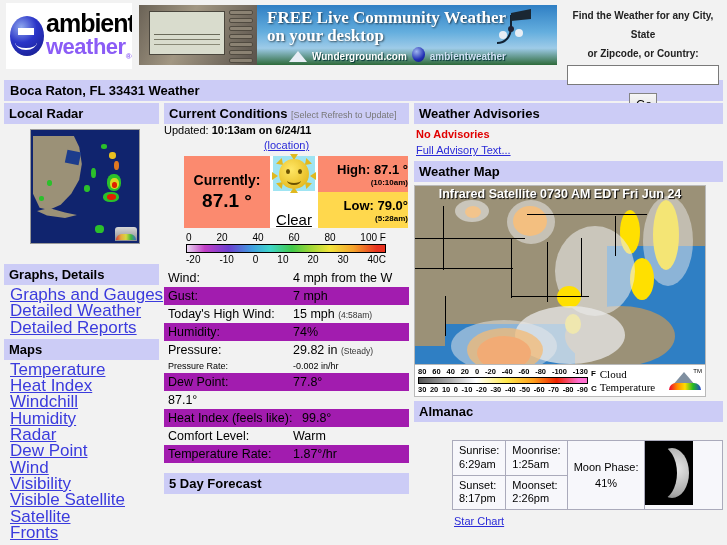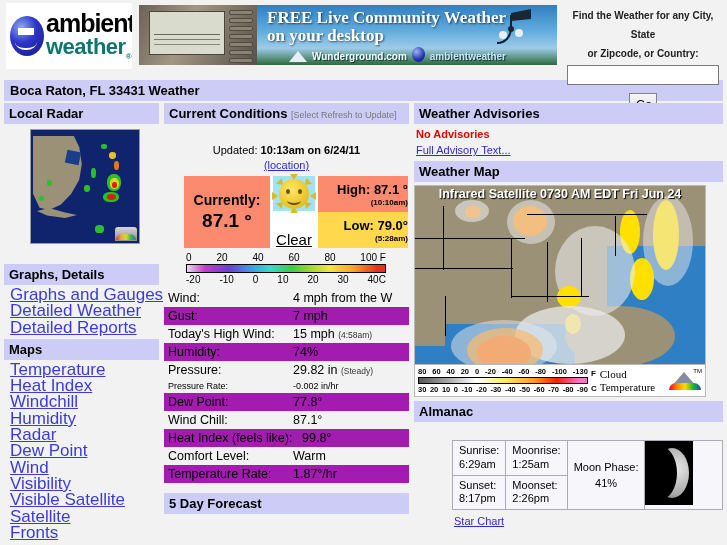--- a/index.html
+++ b/index.html
@@ -26,21 +26,21 @@
     background: radial-gradient(circle at 33% 28%, #8fa8ee 0%, #2b35c8 42%, #151a86 100%);
     flex: none; position: relative;
   }
   .logo-orb:after {
     content: ""; position: absolute; left: 5px; bottom: 6px; width: 22px; height: 13px;
     border-bottom: 2px solid #ffffff; border-radius: 0 0 60% 60%;
     box-shadow: 0 -5px 0 -3px #fff, 0 -10px 0 -3px #fff;
   }
   .logo-words { margin-left: 2px; line-height: 1; }
   .logo-l1 { font-size: 25px; font-weight: bold; letter-spacing: -1px; color: #000; }
-  .logo-l2 { font-size: 22px; font-weight: bold; letter-spacing: -0.5px; color: #0f766e; }
+  .logo-l2 { font-size: 22px; font-weight: bold; letter-spacing: -0.5px; color: #8b5cf6; }
   .logo-l2 sub { font-size: 8px; }
 
   .banner-ad {
     position: relative; width: 418px; height: 60px; margin: 5px 0 0 7px;
     overflow: hidden; flex: none;
     background: linear-gradient(180deg,#2f7fc4 0%, #64aede 45%, #9ecbe8 72%, #2e6a3a 100%);
   }
   .ad-station {
     position: absolute; left: 0; top: 0; width: 118px; height: 60px;
     background: linear-gradient(115deg,#6a6256 0%, #a29783 40%, #58514a 100%);
@@ -146,21 +146,21 @@
     border-radius: 10px 10px 0 0; opacity:.9;
   }
 
   .navlist { padding: 2px 0 0 6px; }
   .navlist a {
     display: block; color: #3b3bdd; text-decoration: underline;
     font-size: 17px; line-height: 16.3px; width: max-content;
   }
 
   
-  .updated { text-align: center; font-size: 11px; padding-top: 20px; }
+  .updated { text-align: left; font-size: 11px; padding-top: 0; }
   .updated b { font-weight: bold; }
   .locline { text-align: center; padding-top: 3px; font-size: 11px; }
   .locline a { color: #2b2bd8; }
 
   .cc-grid { display: flex; margin: 5px 0 0 20px; }
   .cc-now {
     width: 86px; height: 72px; background: #fb8a6f;
     display: flex; flex-direction: column; align-items: center; justify-content: center;
   }
   .cc-now .lbl { font-size: 14px; font-weight: bold; }
@@ -489,21 +489,20 @@
         </div>
         <div class="row tiny-row">
           <span class="k">Pressure Rate:</span>
           <span class="v">-0.002 in/hr</span>
         </div>
         <div class="row alt">
           <span class="k">Dew Point:</span>
           <span class="v">77.8°</span>
         </div>
         <div class="row">
-          <span class="k">Wind Chill:</span>
           <span class="v">87.1°</span>
         </div>
         <div class="row alt">
           <span class="k" style="width:134px">Heat Index (feels like):</span>
           <span class="v">99.8°</span>
         </div>
         <div class="row">
           <span class="k">Comfort Level:</span>
           <span class="v">Warm</span>
         </div>

